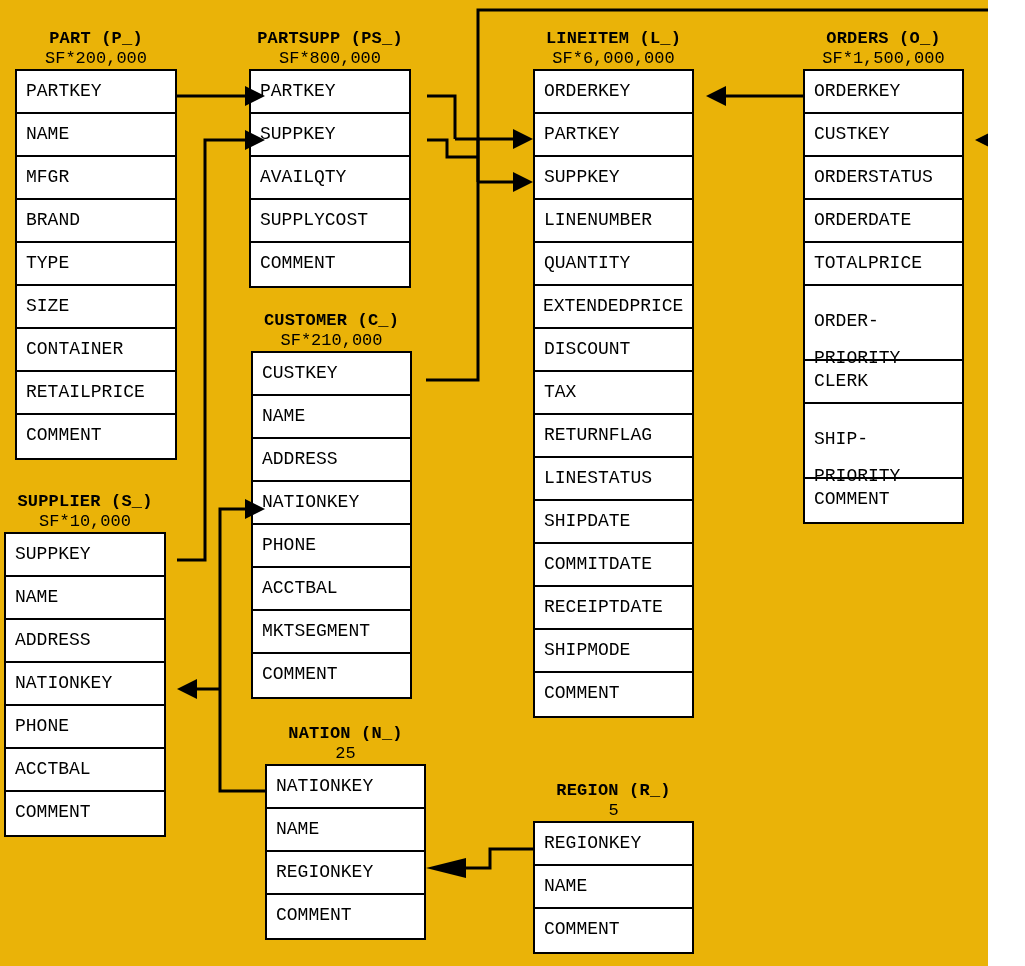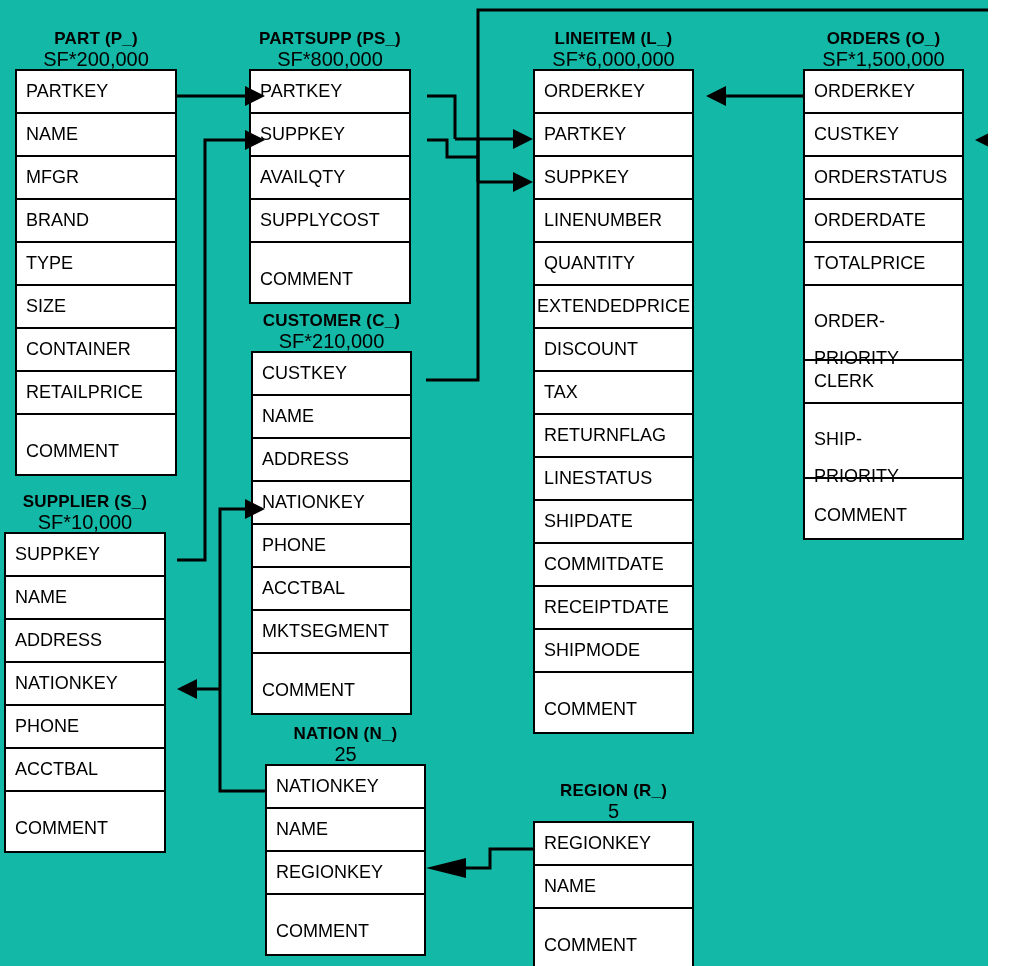--- a/index.html
+++ b/index.html
@@ -5,38 +5,38 @@
 <style>
   html, body {
     margin: 0;
     padding: 0;
     background: #ffffff;
   }
   #canvas {
     position: relative;
     width: 988px;
     height: 966px;
-    background: #14b8a6;
+    background: #eab308;
     overflow: hidden;
-    font-family: Liberation Sans, sans-serif;
+    font-family: Liberation Mono, monospace;
     color: #000000;
   }
   .entity {
     position: absolute;
   }
   .entity-title {
     font-size: 17px;
     font-weight: bold;
     text-align: center;
     line-height: 21px;
     white-space: nowrap;
     letter-spacing: 0.2px;
   }
   .entity-card {
-    font-size: 20px;
+    font-size: 17px;
     font-weight: normal;
     text-align: center;
     line-height: 20px;
     white-space: nowrap;
   }
   .entity-box {
     border: 2.5px solid #000000;
     box-sizing: border-box;
     background: #ffffff;
   }
@@ -45,21 +45,20 @@
     border-bottom: 2px solid #000000;
     padding: 0 0 0 9px;
     font-size: 18px;
     line-height: 41px;
     height: 43px;
     white-space: nowrap;
     overflow: visible;
   }
   .field:last-child {
     border-bottom: none;
-    margin-top: 16px;
   }
   .field.two-line {
     line-height: 38px;
     height: 75px;
     padding-top: 17px;
   }
   .field.two-line span {
     display: block;
     line-height: 37px;
   }
@@ -116,21 +115,21 @@
 
   <div class="entity" style="left:533px; top:28px; width:161px;">
     <div class="entity-title">LINEITEM (L_)</div>
     <div class="entity-card">SF*6,000,000</div>
     <div class="entity-box">
       <div class="field">ORDERKEY</div>
       <div class="field">PARTKEY</div>
       <div class="field">SUPPKEY</div>
       <div class="field">LINENUMBER</div>
       <div class="field">QUANTITY</div>
-      <div class="field" style="padding-left:2px;">EXTENDEDPRICE</div>
+      <div class="field" style="padding-left:8px;">EXTENDEDPRICE</div>
       <div class="field">DISCOUNT</div>
       <div class="field">TAX</div>
       <div class="field">RETURNFLAG</div>
       <div class="field">LINESTATUS</div>
       <div class="field">SHIPDATE</div>
       <div class="field">COMMITDATE</div>
       <div class="field">RECEIPTDATE</div>
       <div class="field">SHIPMODE</div>
       <div class="field">COMMENT</div>
     </div>

